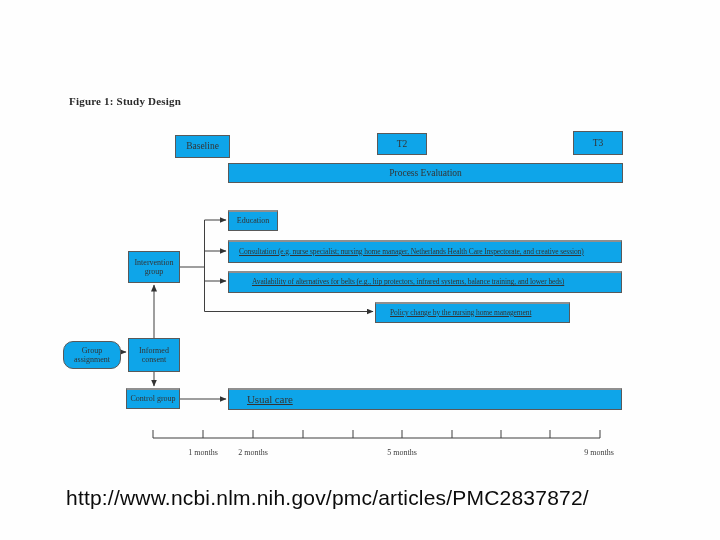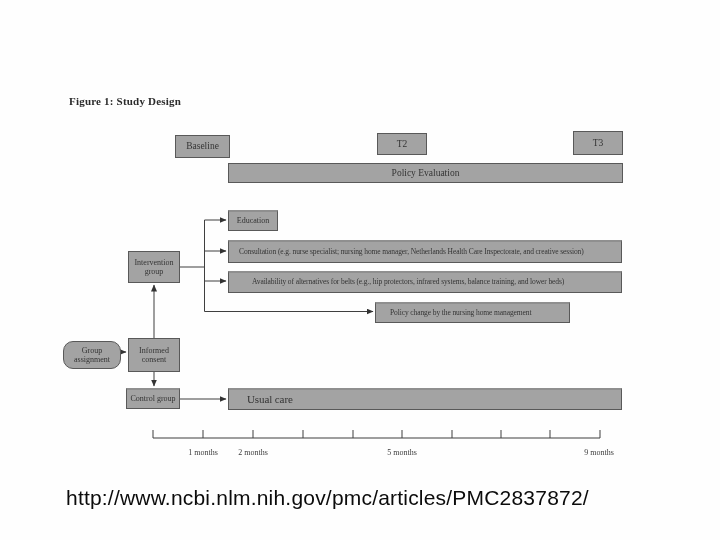--- a/index.html
+++ b/index.html
@@ -13,32 +13,33 @@
     font-size:20.5px;line-height:28px;color:#0d0d0d;
     font-family:"Liberation Serif",serif;
   }
   
   .fig-caption{
     position:absolute;left:69px;top:95px;
     font-size:11px;font-weight:bold;color:#2b2b2b;
     letter-spacing:0.2px;
   }
   .box{
-    position:absolute;box-sizing:border-box;background:#a3a3a3;
+    position:absolute;box-sizing:border-box;background:#0ea5e9;
     border:1px solid #595959;
     display:flex;align-items:center;justify-content:center;
     font-family:"Liberation Serif",serif;color:#343434;
     text-align:center;line-height:1.15;
   }
   .box.top-row{font-size:9.5px;}
   .box.small{font-size:8px;}
   .box.wide{
     justify-content:flex-start;text-align:right;
     font-size:7.5px;letter-spacing:-0.1px;white-space:nowrap;overflow:hidden;
     border-top:2px solid #8f8f8f;
+    text-decoration:underline;
   }
   .box.shade-top{border-top:2px solid #8f8f8f;text-align:center;}
   svg.connectors{position:absolute;left:0;top:0;pointer-events:none;}
   .tl-label{
     position:absolute;top:448px;transform:translateX(-50%);
     font-size:8px;color:#3a3a3a;font-family:"Liberation Serif",serif;
     white-space:nowrap;
   }
   
   .source-url{
@@ -90,21 +91,21 @@
     <line x1="452" y1="430" x2="452" y2="438"></line>
     <line x1="501" y1="430" x2="501" y2="438"></line>
     <line x1="550" y1="430" x2="550" y2="438"></line>
     <line x1="600" y1="430" x2="600" y2="438"></line>
   </g>
 </svg>
 
 <div class="box top-row" style="left:175px;top:135px;width:55px;height:23px;">Baseline</div>
 <div class="box top-row" style="left:377px;top:133px;width:50px;height:22px;">T2</div>
 <div class="box top-row" style="left:573px;top:131px;width:50px;height:24px;">T3</div>
-<div class="box top-row" style="left:228px;top:163px;width:395px;height:20px;">Policy Evaluation</div>
+<div class="box top-row" style="left:228px;top:163px;width:395px;height:20px;">Process Evaluation</div>
 
 <div class="box small shade-top" style="left:228px;top:210px;width:50px;height:21px;">Education</div>
 <div class="box wide" style="left:228px;top:240px;width:394px;height:23px;padding-left:10px;">Consultation (e.g. nurse specialist; nursing home manager, Netherlands Health Care Inspectorate, and creative session)</div>
 <div class="box wide" style="left:228px;top:271px;width:394px;height:22px;padding-left:23px;">Availability of alternatives for belts (e.g., hip protectors, infrared systems, balance training, and lower beds)</div>
 <div class="box wide" style="left:375px;top:302px;width:195px;height:21px;padding-left:14px;">Policy change by the nursing home management</div>
 
 <div class="box small" style="left:128px;top:251px;width:52px;height:32px;padding:0 3px;">Intervention group</div>
 <div class="box small" style="left:63px;top:341px;width:58px;height:28px;padding:0 3px;border-radius:10px;">Group assignment</div>
 <div class="box small" style="left:128px;top:338px;width:52px;height:34px;padding:0 3px;">Informed consent</div>
 <div class="box small shade-top" style="left:126px;top:388px;width:54px;height:21px;white-space:nowrap;">Control group</div>

